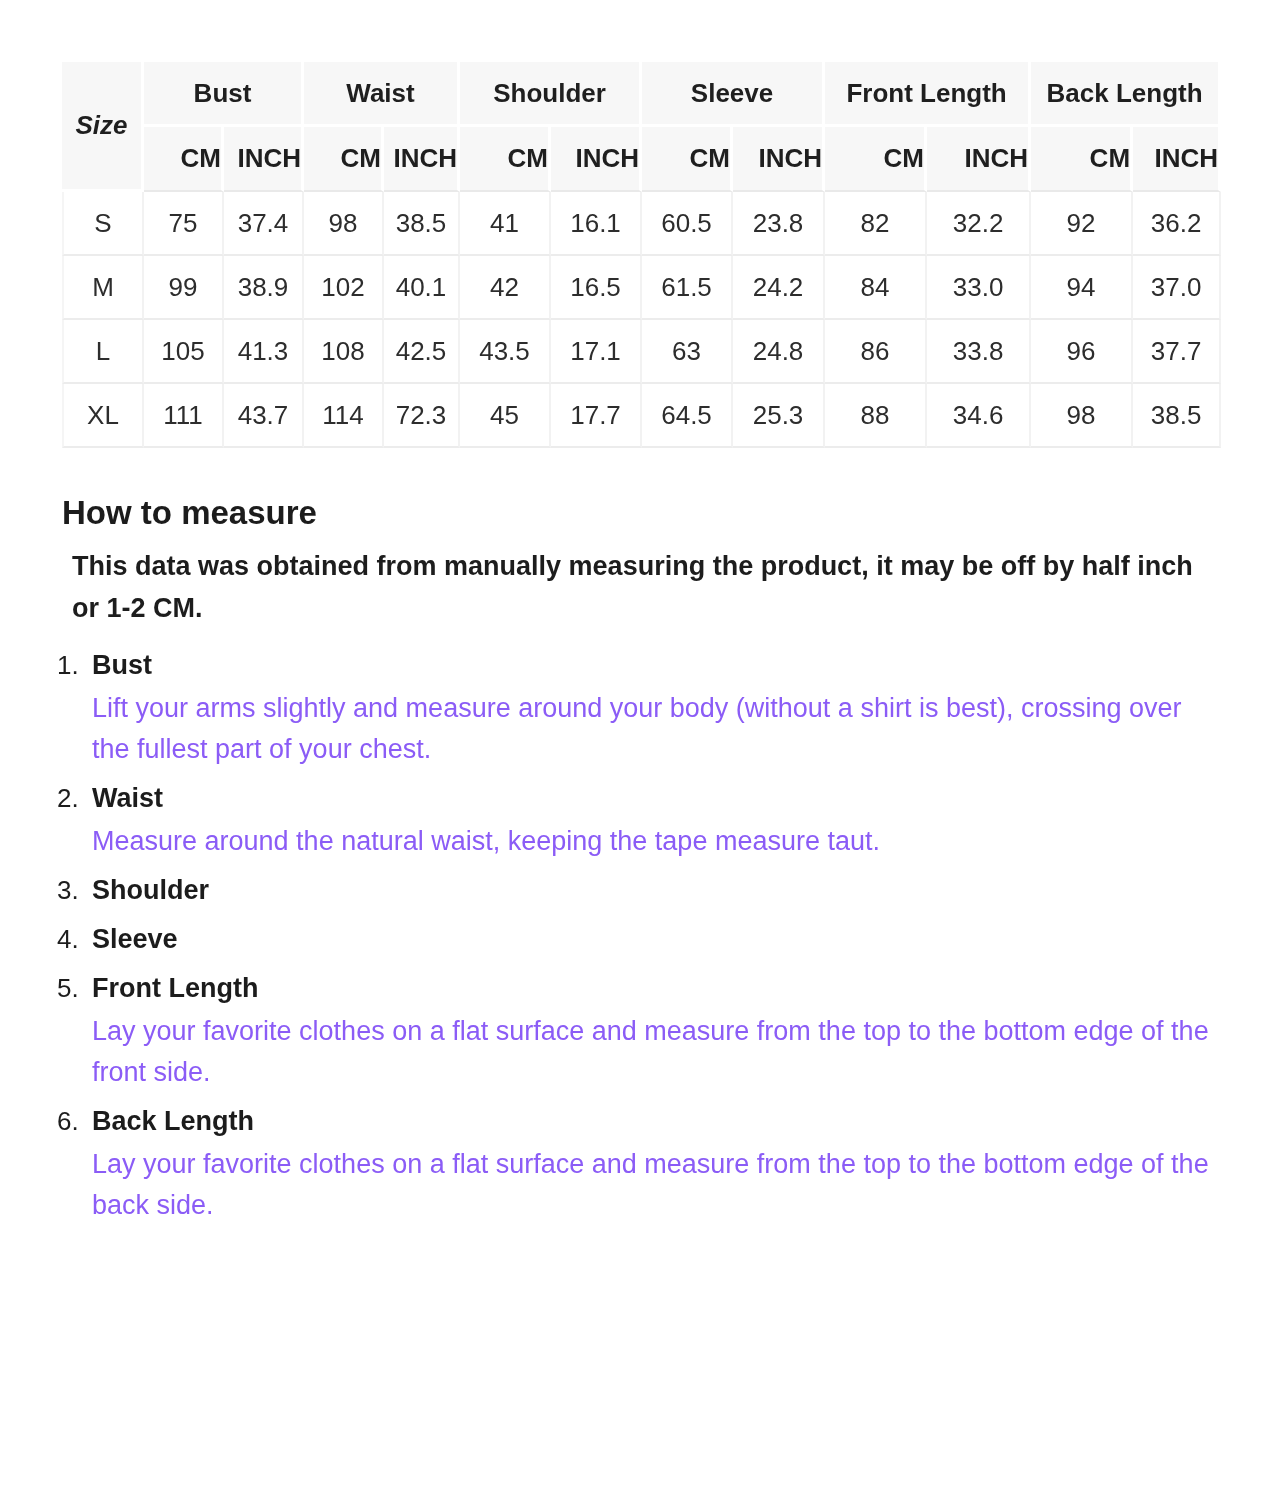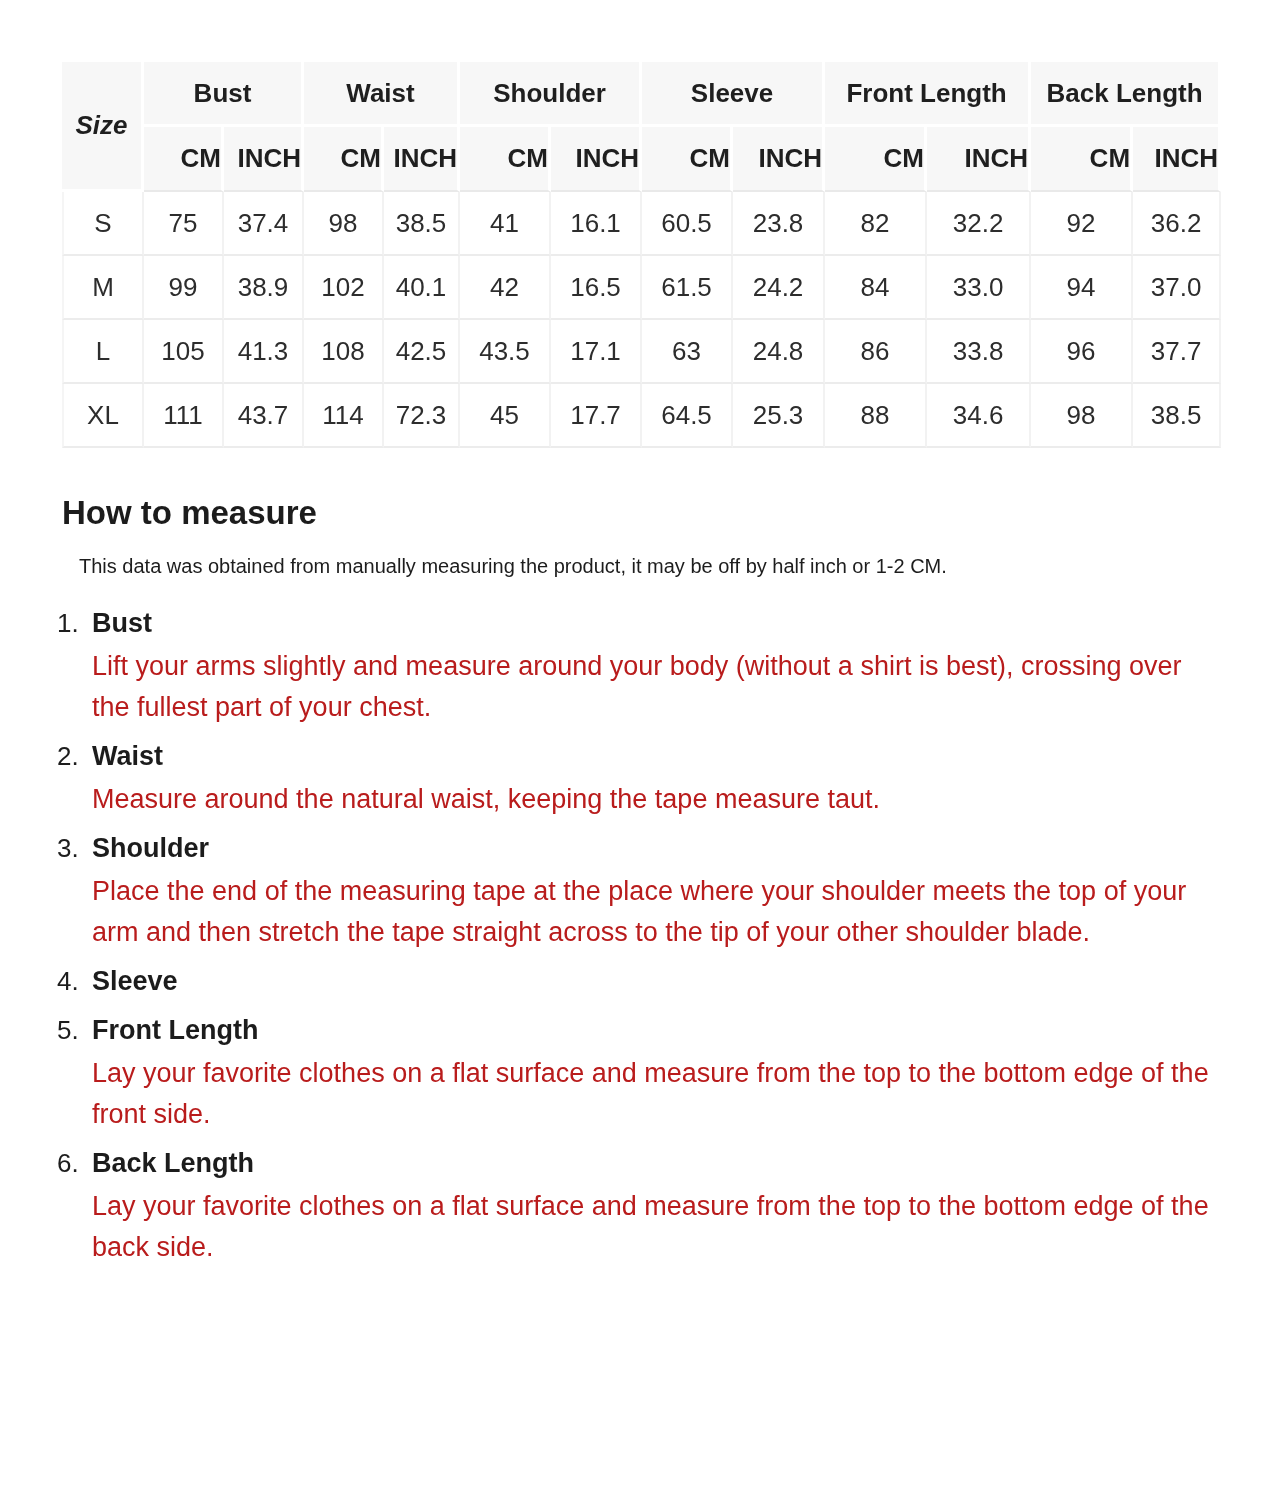--- a/index.html
+++ b/index.html
@@ -49,25 +49,26 @@
 
   
   h2.htm-heading {
     font-size: 33px;
     line-height: 41px;
     font-weight: 700;
     color: #1c1c1c;
     margin: 44px 0 8px 0;
   }
   p.intro {
-    font-size: 20px;
+    font-size: 27px;
     line-height: 42px;
     color: #1d1d1d;
-    margin: 12px 0 0 17px;
+    margin: 12px 0 0 10px;
     max-width: 1159px;
+    font-weight: bold;
   }
   ol.steps {
     list-style: none;
     margin: 16px 0 0 -5px;
     padding: 0;
   }
   ol.steps li { margin-top: 8px; }
   ol.steps li:first-child { margin-top: 0; }
   .step-head { display: flex; line-height: 41px; }
   .step-num {
@@ -78,21 +79,21 @@
   }
   .step-title {
     font-size: 27px;
     font-weight: 700;
     color: #1c1c1c;
   }
   .step-desc {
     margin: 2px 0 0 35px;
     font-size: 27px;
     line-height: 41px;
-    color: #b91c1c;
+    color: #8b5cf6;
     max-width: 1124px;
   }
 </style>
 </head>
 <body>
 
 <main class="page">
 
   <table class="size-chart">
     <colgroup>
@@ -215,21 +216,20 @@
       <span class="step-num">2.</span>
       <span class="step-title">Waist</span>
     </div>
     <p class="step-desc">Measure around the natural waist, keeping the tape measure taut.</p>
   </li>
         <li>
     <div class="step-head">
       <span class="step-num">3.</span>
       <span class="step-title">Shoulder</span>
     </div>
-    <p class="step-desc">Place the end of the measuring tape at the place where your shoulder meets the top of your arm and then stretch the tape straight across to the tip of your other shoulder blade.</p>
   </li>
         <li>
     <div class="step-head">
       <span class="step-num">4.</span>
       <span class="step-title">Sleeve</span>
     </div>
   </li>
         <li>
     <div class="step-head">
       <span class="step-num">5.</span>

